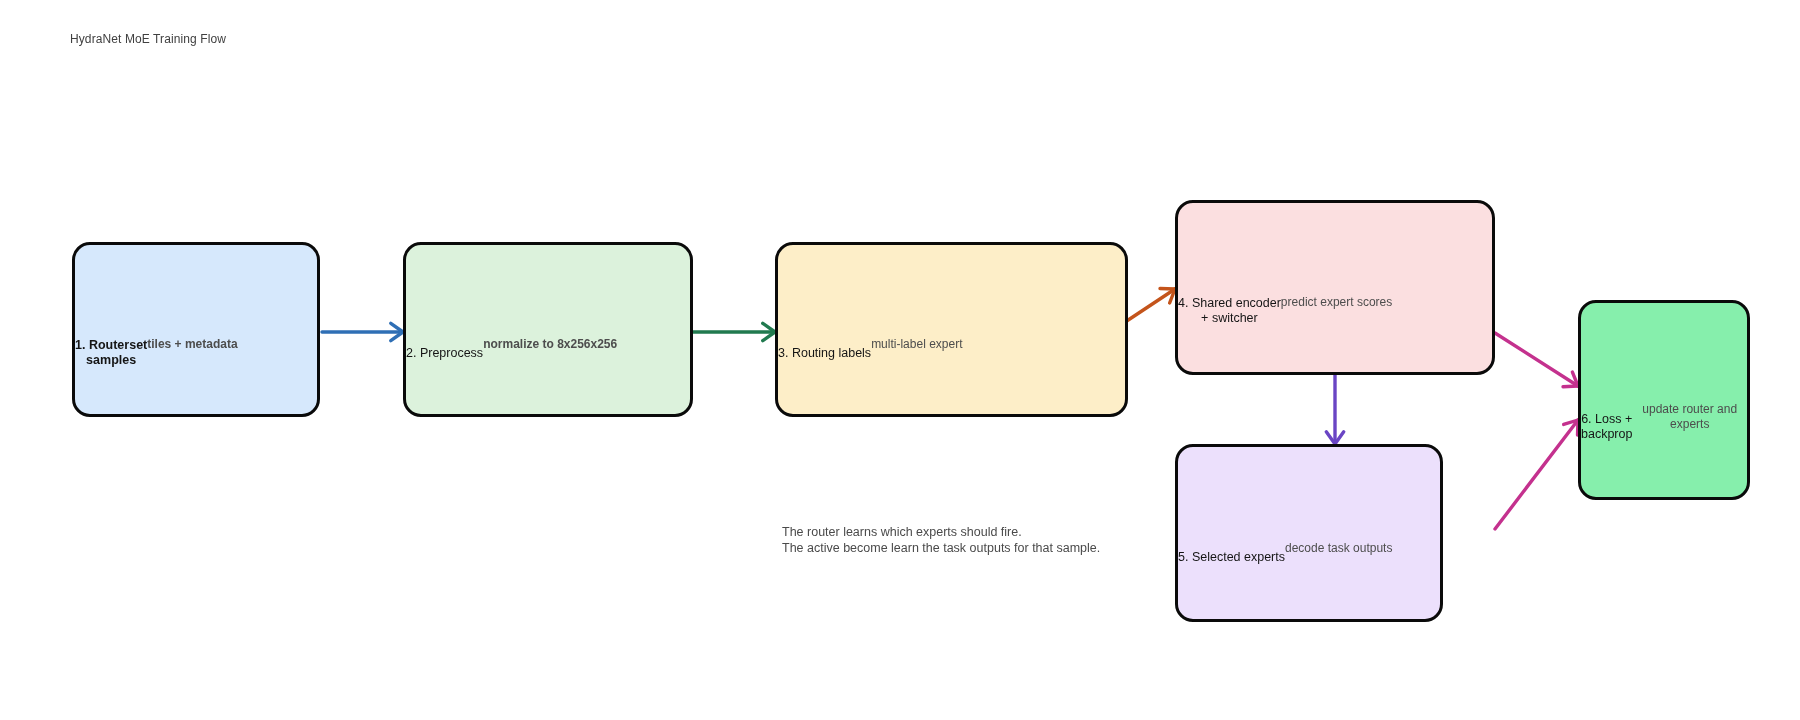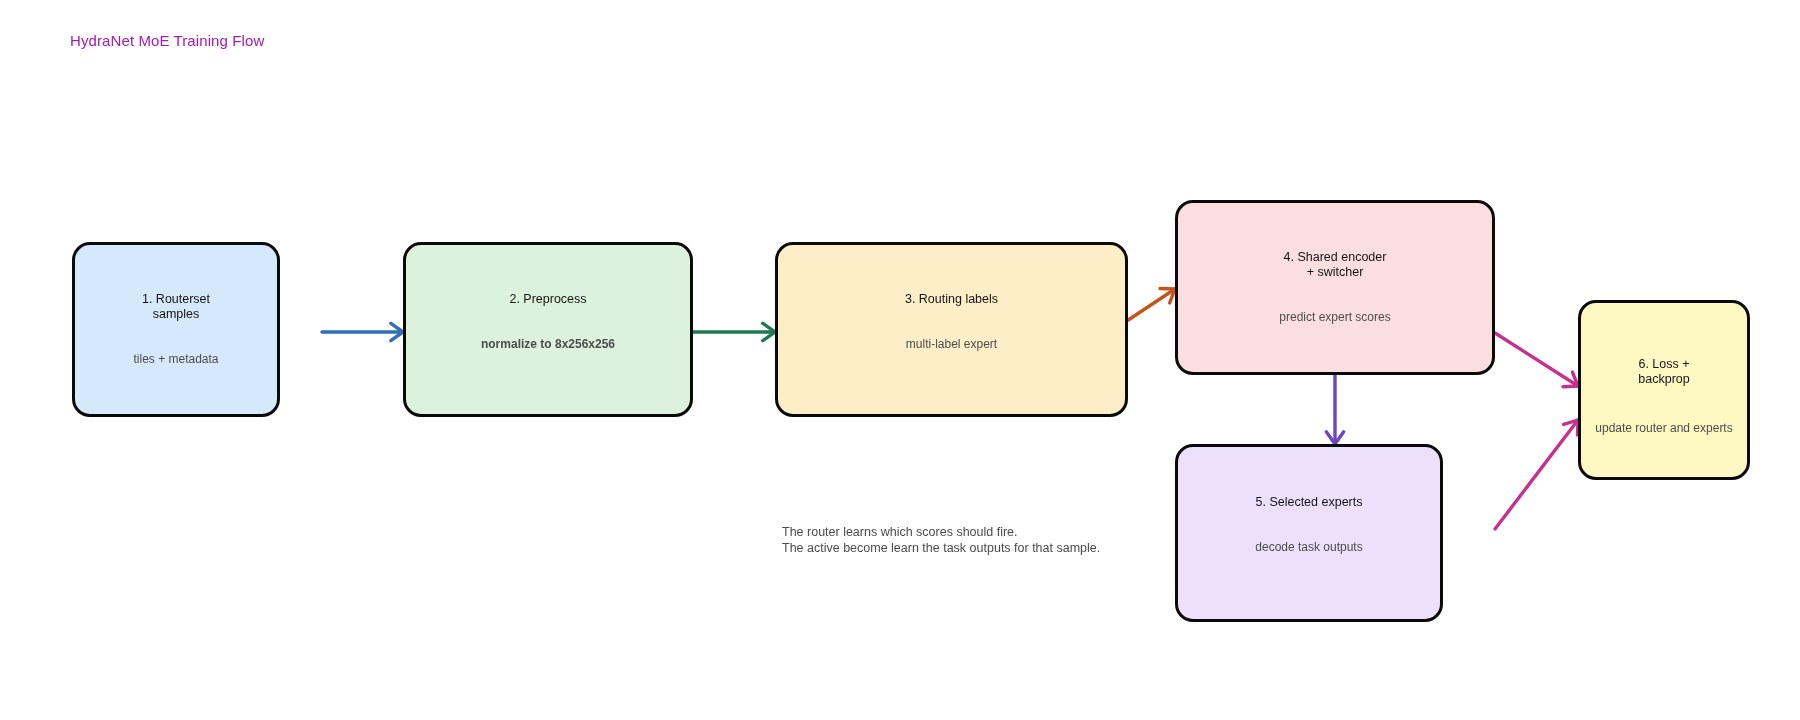--- a/index.html
+++ b/index.html
@@ -26,23 +26,23 @@
     left: 0;
     top: 0;
     width: 1800px;
     height: 720px;
     pointer-events: none;
   }
   .title {
     position: absolute;
     left: 70px;
     top: 32px;
-    font-size: 15px;
+    font-size: 12px;
     font-weight: 400;
-    color: #a21caf;
+    color: #404040;
     letter-spacing: 0.1px;
     white-space: nowrap;
   }
   .subtitle {
     position: absolute;
     left: 70px;
     top: 64px;
     font-size: 12.5px;
     font-weight: 400;
     color: #3a3a3a;
@@ -59,21 +59,21 @@
     white-space: nowrap;
   }
   .caption div { white-space: nowrap; }
 
   .node {
     position: absolute;
     box-sizing: border-box;
     border: 3px solid #0a0a0a;
     border-radius: 18px;
     display: flex;
-    flex-direction: column;
+    flex-direction: row;
     align-items: center;
     justify-content: flex-start;
   }
   .node .node-title {
     font-size: 12.5px;
     line-height: 15px;
     color: #151515;
     text-align: center;
     white-space: pre-line;
   }
@@ -120,21 +120,21 @@
         <line x1="1578" y1="386" x2="1572.4012535605402" y2="372.0840365656331" stroke="#c4318e" stroke-width="3.4" stroke-linecap="round"></line>
       </g>
       <g>
         <line x1="1495" y1="529" x2="1578" y2="420" stroke="#c4318e" stroke-width="3.4" stroke-linecap="round"></line>
         <line x1="1578" y1="420" x2="1577.5380693050338" y2="434.99288564730114" stroke="#c4318e" stroke-width="3.4" stroke-linecap="round"></line>
         <line x1="1578" y1="420" x2="1563.6699352758128" y2="424.43274689110524" stroke="#c4318e" stroke-width="3.4" stroke-linecap="round"></line>
       </g>
     </svg>
 
   <div id="node-layer">
-      <div class="node" style="left: 72px; top: 242px; width: 208px; height: 175px; background: rgb(214, 232, 252); border-color: rgb(10, 10, 10);">
+      <div class="node" style="left: 72px; top: 242px; width: 248px; height: 175px; background: rgb(214, 232, 252); border-color: rgb(10, 10, 10); font-weight: bold;">
         <div class="node-title" style="margin-top: 47px;">1. Routerset
 samples</div>
         <div class="node-sub" style="margin-top: 30px; text-align: right;">tiles + metadata</div>
       </div>
       <div class="node" style="left: 403px; top: 242px; width: 290px; height: 175px; background: rgb(220, 242, 220); border-color: rgb(10, 10, 10);">
         <div class="node-title" style="margin-top: 47px;">2. Preprocess</div>
         <div class="node-sub" style="margin-top: 30px; font-weight: bold;">normalize to 8x256x256</div>
       </div>
       <div class="node" style="left: 775px; top: 242px; width: 353px; height: 175px; background: rgb(253, 238, 200); border-color: rgb(10, 10, 10);">
         <div class="node-title" style="margin-top: 47px;">3. Routing labels</div>
@@ -142,25 +142,25 @@
       </div>
       <div class="node" style="left: 1175px; top: 200px; width: 320px; height: 175px; background: rgb(251, 223, 224); border-color: rgb(10, 10, 10);">
         <div class="node-title" style="margin-top: 47px;">4. Shared encoder
 + switcher</div>
         <div class="node-sub" style="margin-top: 30px;">predict expert scores</div>
       </div>
       <div class="node" style="left: 1175px; top: 444px; width: 268px; height: 178px; background: rgb(236, 224, 252); border-color: rgb(10, 10, 10);">
         <div class="node-title" style="margin-top: 48px;">5. Selected experts</div>
         <div class="node-sub" style="margin-top: 30px;">decode task outputs</div>
       </div>
-      <div class="node" style="left: 1578px; top: 300px; width: 172px; height: 180px; background: #fef9c3; border-color: rgb(10, 10, 10);">
+      <div class="node" style="left: 1578px; top: 300px; width: 172px; height: 200px; background: #86efac; border-color: rgb(10, 10, 10);">
         <div class="node-title" style="margin-top: 54px;">6. Loss +
 backprop</div>
         <div class="node-sub" style="margin-top: 34px;">update router and experts</div>
       </div>
     </div>
 
   <div class="caption">
-    <div>The router learns which scores should fire.</div>
+    <div>The router learns which experts should fire.</div>
     <div>The active become learn the task outputs for that sample.</div>
   </div>
 
 </div>
 
 </body></html>

